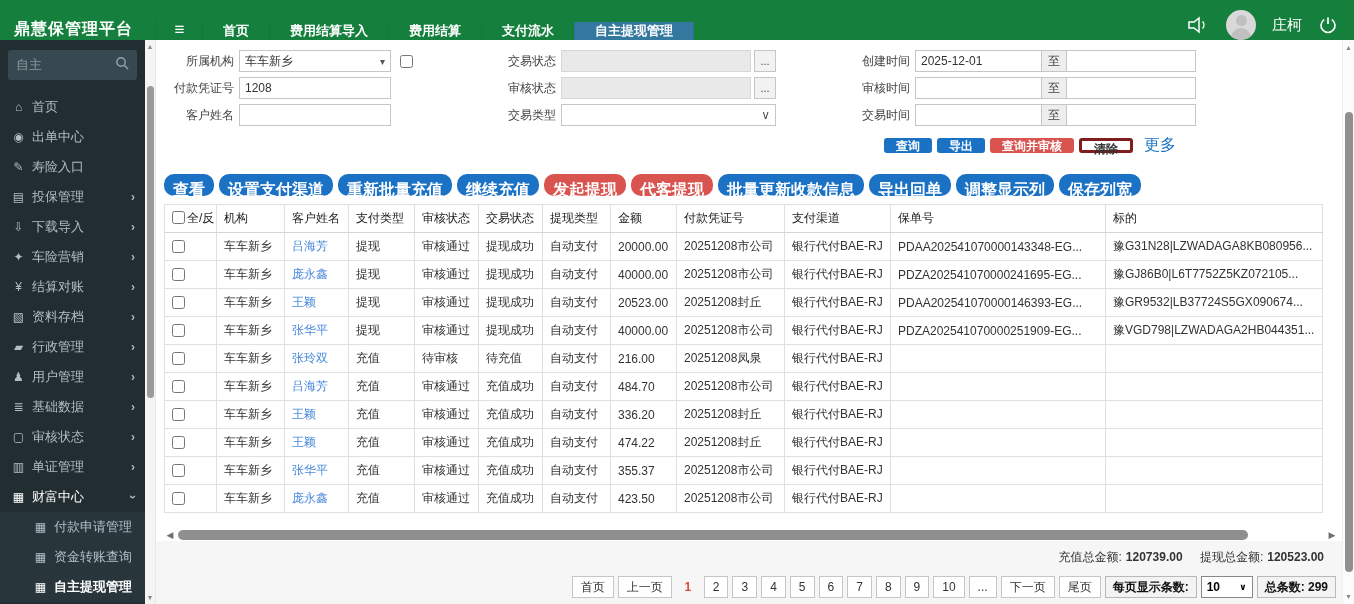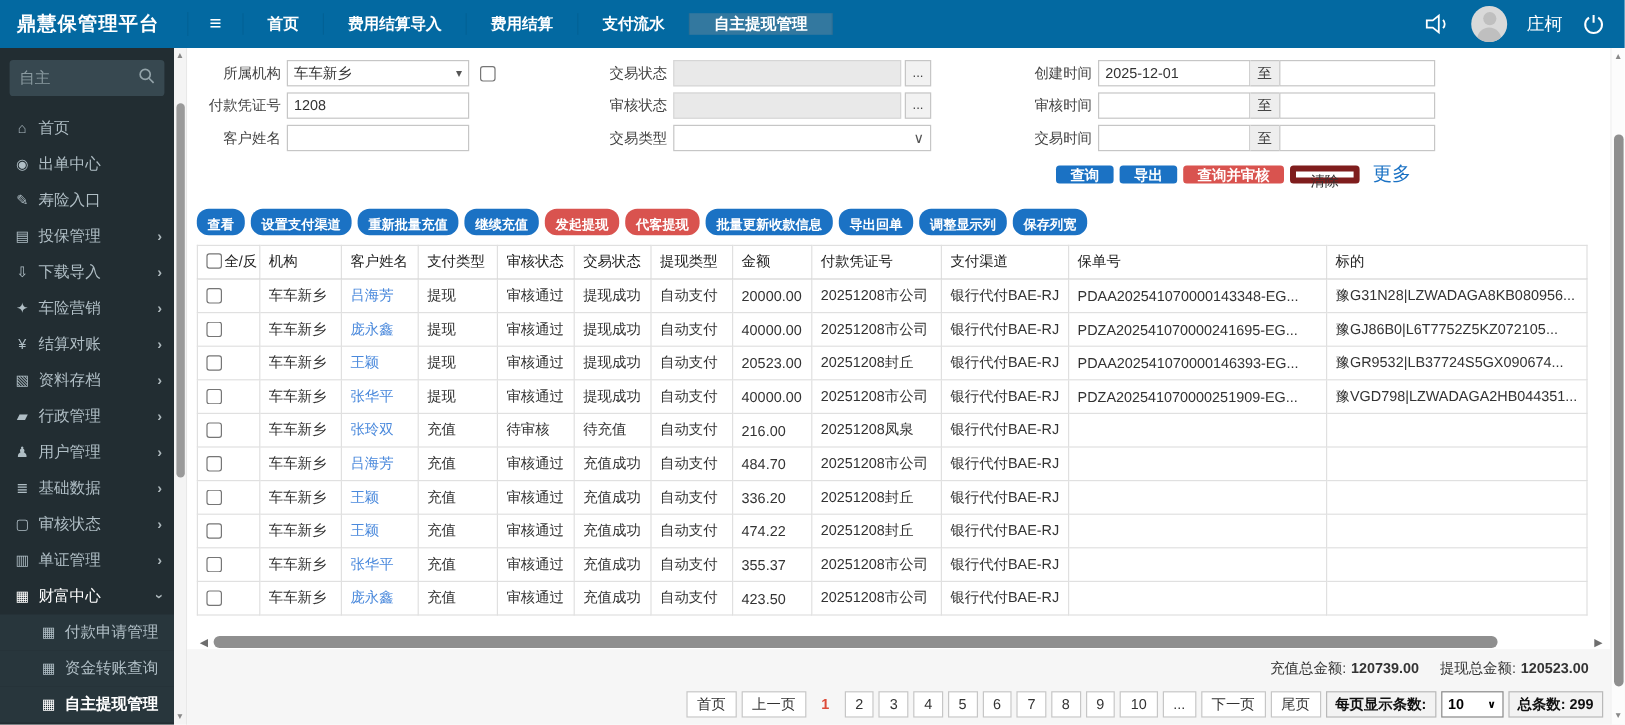--- a/index.html
+++ b/index.html
@@ -1,19 +1,19 @@
 <!DOCTYPE html>
 <html><head>
 <meta charset="utf-8">
 <style>
   * { margin:0; padding:0; box-sizing:border-box; }
   html,body { width:1354px; height:604px; overflow:hidden; font-family:"Liberation Sans","DejaVu Sans",sans-serif; background:#fff; }
 
   
-  .topbar { height:40px; background:#0369a1; display:flex; align-items:center; color:#fff; }
+  .topbar { height:40px; background:#15803d; display:flex; align-items:flex-end; color:#fff; }
   .brand { width:156px; display:flex; align-items:center; padding-left:14px; font-size:16px; font-weight:bold; letter-spacing:1px; }
   .nav-burger { width:46px; display:flex; align-items:center; justify-content:center; font-size:17px; cursor:pointer; border-left:1px solid rgba(0,0,0,0.07); }
   .nav-tabs { display:flex; align-items:stretch; }
   .nav-tab { display:flex; align-items:center; padding:0 20px; font-size:13px; font-weight:bold; border-left:1px solid rgba(0,0,0,0.07); cursor:pointer; }
   .nav-tab:last-child { border-right:1px solid rgba(0,0,0,0.07); }
   .nav-tab.active { background:#33789f; }
   .topbar-right { margin-left:auto; display:flex; align-items:center; gap:16px; padding-right:16px; }
   .avatar { width:30px; height:30px; border-radius:50%; background:#d9d9d9; position:relative; overflow:hidden; }
   .avatar .head { position:absolute; width:11px; height:11px; border-radius:50%; background:#bfbfbf; left:9.5px; top:5px; }
   .avatar .body { position:absolute; width:20px; height:12px; border-radius:10px 10px 0 0; background:#bfbfbf; left:5px; top:18px; }
@@ -49,26 +49,26 @@
   .inp { height:22px; border:1px solid #c6c6c6; background:#fff; font-size:12px; padding:0 5px; color:#333; font-family:inherit; }
   .sel { height:22px; border:1px solid #c6c6c6; background:#fff; display:flex; align-items:center; padding:0 5px; font-size:12px; color:#333; cursor:pointer; }
   .sel .chev { margin-left:auto; color:#555; font-size:10px; }
   .inp.dis { background:#e9e9e9; border-color:#d6d6d6; }
   .dots-btn { width:22px; height:22px; margin-left:3px; border:1px solid #c6c6c6; background:#f2f2f2; font-size:11px; color:#444; cursor:pointer; line-height:18px; text-align:center; }
   .to-box { width:24px; height:22px; background:#eee; border:1px solid #c6c6c6; border-left:none; border-right:none; display:flex; align-items:center; justify-content:center; font-size:12px; color:#444; }
   .filter-actions { display:flex; justify-content:flex-end; align-items:center; gap:5px; padding-right:178px; margin-top:4px; height:24px; }
   .btn { height:15px; padding:0 12px; border:none; border-radius:3px; font-size:12px; font-weight:bold; color:#fff; cursor:pointer; font-family:inherit; }
   .btn.blue { background:#1b72c4; }
   .btn.red { background:#d9534f; }
-  .btn.white { background:#fff; border:5px solid #7f1d1d; color:#333; font-weight:normal; }
+  .btn.white { background:#fff; border:3px solid #7f1d1d; color:#333; font-weight:bold; }
   .link-more { color:#1b72c4; font-size:16px; margin-left:6px; cursor:pointer; }
 
   
   .toolbar { display:flex; gap:5px; padding-left:8px; margin-top:18px; }
-  .tb-btn { height:22px; padding:6px 9px; border:none; border-radius:10px; font-size:11px; font-weight:bold; color:#fff; cursor:pointer; font-family:inherit; white-space:nowrap; }
+  .tb-btn { height:22px; padding:6px 9px; border:none; border-radius:10px; font-size:16px; font-weight:bold; color:#fff; cursor:pointer; font-family:inherit; white-space:nowrap; }
   .tb-btn.blue { background:#1b72c4; }
   .tb-btn.red { background:#d9534f; }
 
   
   .table-wrap { margin:8px 16px 0 8px; }
   table { border-collapse:collapse; table-layout:fixed; width:1158px; font-size:12px; color:#333; }
   col:nth-child(1){width:52px} col:nth-child(2){width:68px} col:nth-child(3){width:64px}
   col:nth-child(4){width:66px} col:nth-child(5){width:64px} col:nth-child(6){width:64px}
   col:nth-child(7){width:68px} col:nth-child(8){width:66px} col:nth-child(9){width:108px}
   col:nth-child(10){width:106px} col:nth-child(11){width:215px} col:nth-child(12){width:217px}

